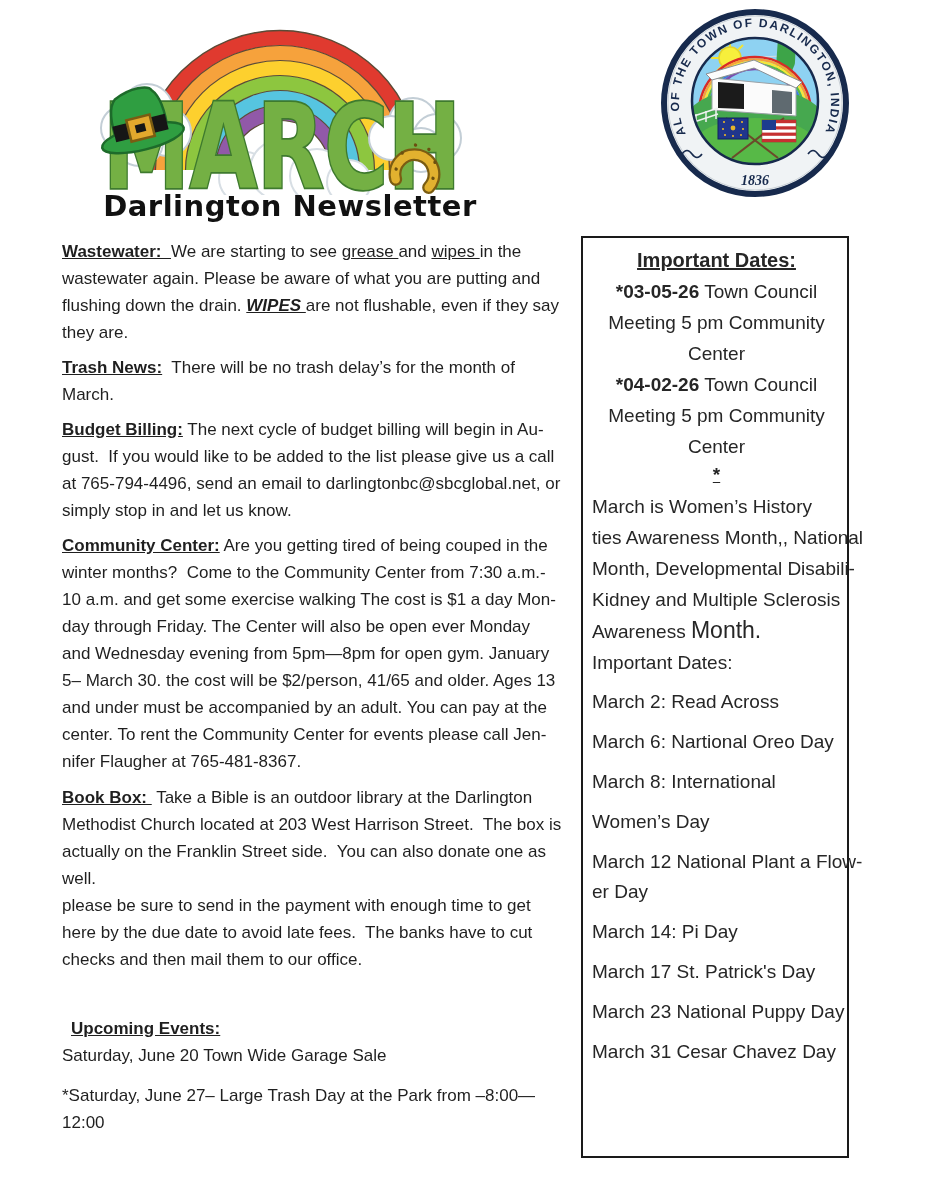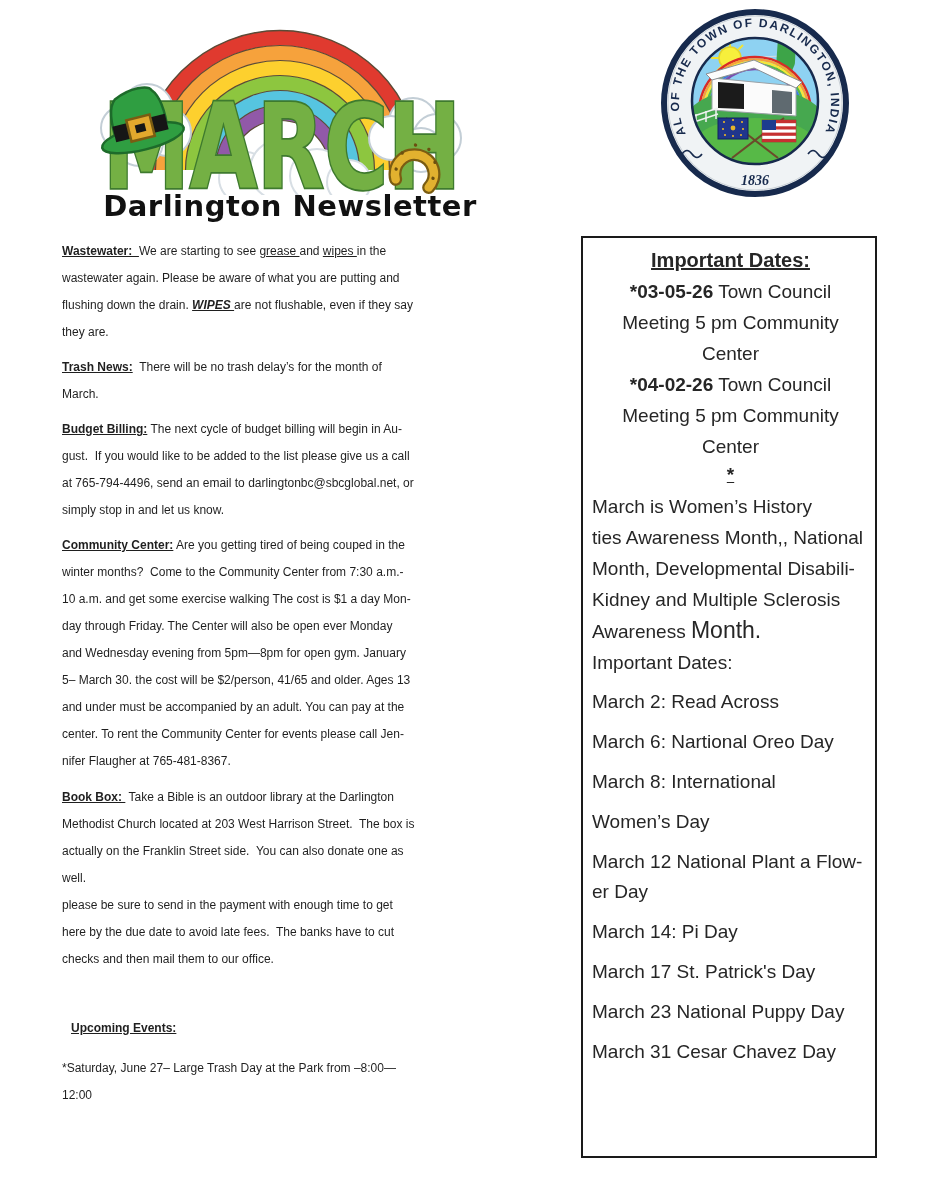--- a/index.html
+++ b/index.html
@@ -13,33 +13,33 @@
   
   .march-graphic{position:absolute;left:95px;top:10px;width:370px;height:185px;}
   .newsletter-title{
     position:absolute;left:100px;top:189px;width:380px;text-align:center;
     font-family:"DejaVu Sans",sans-serif;font-weight:bold;font-size:29px;color:#111;
     letter-spacing:0.5px;
   }
   .seal{position:absolute;left:660px;top:8px;width:190px;height:190px;}
 
   
-  .left-col{position:absolute;left:62px;top:238px;width:505px;font-size:12px;line-height:27px;}
+  .left-col{position:absolute;left:62px;top:238px;width:505px;font-size:17px;line-height:27px;}
   .line{white-space:pre;}
   .para{margin:0 0 8px 0;}
   .para.nogap{margin-bottom:0;}
   .hd{font-weight:bold;text-decoration:underline;}
   .u{text-decoration:underline;}
   .biu{font-weight:bold;font-style:italic;text-decoration:underline;}
   .indent{padding-left:9px;margin-top:42px;}
   .gap-top{margin-top:13px;}
 
   
   .dates-box{
-    position:absolute;left:581px;top:236px;width:296px;height:922px;
+    position:absolute;left:581px;top:236px;width:268px;height:922px;
     border:2px solid #1a1a1a;box-sizing:border-box;
     padding:7px 6px 0 9px;font-size:19px;line-height:31px;color:#262626;
   }
   .box-center{text-align:center;}
   .box-title{font-size:20px;font-weight:bold;text-decoration:underline;}
   .b{font-weight:bold;}
   .asterisk-line{line-height:26px;}
   .asterisk-line span{font-weight:bold;text-decoration:underline;}
   .box-month{margin-top:3px;}
   .big{font-size:23px;}
@@ -255,20 +255,21 @@
     </p>
 
     <p class="para">
       <span class="line" style="display:block">please be sure to send in the payment with enough time to get</span>
       <span class="line" style="display:block">here by the due date to avoid late fees.  The banks have to cut</span>
       <span class="line" style="display:block">checks and then mail them to our office.</span>
     </p>
 
     <p class="para" style="margin-top:5px">
       <span class="line indent" style="display:block"><span class="hd">Upcoming Events:</span></span>
+      <span class="line" style="display:block">Saturday, June 20 Town Wide Garage Sale</span>
       <span class="line gap-top" style="display:block">*Saturday, June 27– Large Trash Day at the Park from –8:00—</span>
       <span class="line" style="display:block">12:00</span>
     </p>
 
   </main>
 
   <aside class="dates-box">
     <div class="box-center">
       <div class="box-title">Important Dates:</div>
       <div><span class="b">*03-05-26</span><span> Town Council</span></div>

